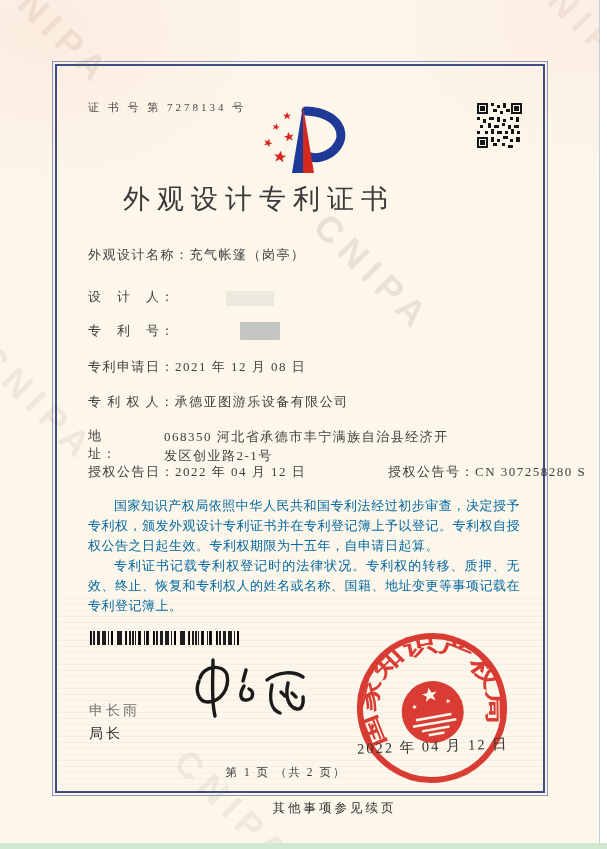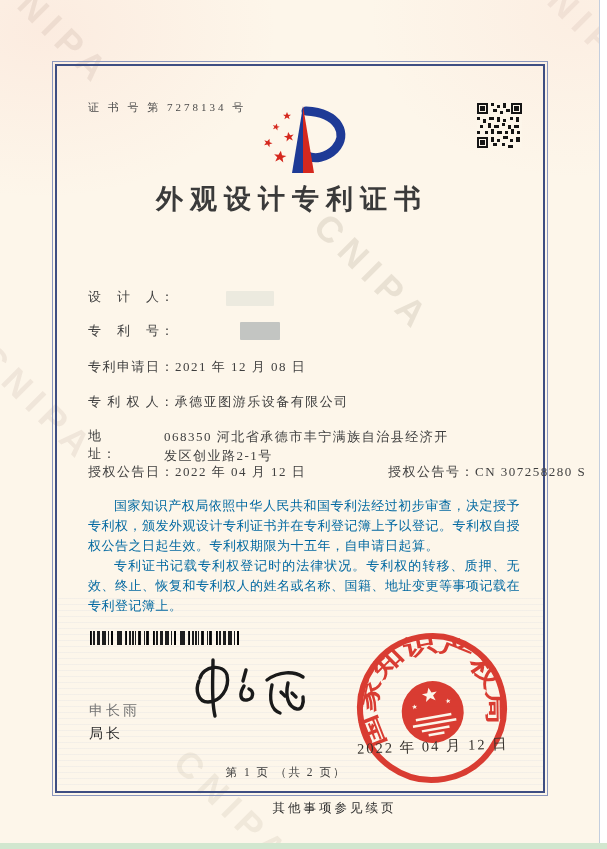--- a/index.html
+++ b/index.html
@@ -36,21 +36,21 @@
   .frame{
     position:absolute; left:55px; top:64px; width:486px; height:725px;
     border:2px solid #3e4e82; outline:1px solid #8a96bd; outline-offset:2px;
     background:transparent;
   }
   .cert-no{position:absolute; left:88px; top:100px; font-size:11px; letter-spacing:3px; color:#4a4a4a;}
   .logo{position:absolute; left:246px; top:101px;}
   .qr{position:absolute; left:477px; top:103px;}
   .title{
     position:absolute; left:0; top:181px; width:518px; text-align:center;
-    font-size:27px; font-weight:bold; letter-spacing:7px; color:#3a3a3a;padding-left:33px;
+    font-size:27px; font-weight:normal; letter-spacing:7px; color:#3a3a3a;
   }
   .row{position:absolute; left:88px; font-size:13px; letter-spacing:1.5px; color:#3f3f3f; white-space:nowrap;}
   .row .lbl{display:inline-block; min-width:76px;}
   .row-addr{white-space:normal; width:372px; display:flex;}
   .row-addr .lbl{flex:0 0 76px;font-family:Liberation Serif, serif;}
   .row-addr .val{flex:1; line-height:19px;}
   .pair2{position:absolute; left:300px; top:0; white-space:nowrap;}
   .redact{position:absolute; background:#c3c5c2; border-radius:1px;}
   .redact-faint{position:absolute; background:#eceadf; border-radius:1px;}
   .paras{
@@ -123,20 +123,23 @@
       <path d="M9,0h2v2h-2z M13,1h2v2h-2z M17,0h2v3h-2z M10,4h3v2h-3z M15,5h2v2h-2z M19,4h2v2h-2z
                M0,9h2v2h-2z M4,10h2v3h-2z M8,9h3v2h-3z M13,9h2v3h-2z M17,10h2v2h-2z M21,9h2v2h-2z M25,9h2v3h-2z
                M2,14h2v2h-2z M7,13h2v3h-2z M11,14h3v2h-3z M16,13h2v2h-2z M20,14h2v3h-2z M24,14h3v2h-3z
                M0,18h2v2h-2z M5,18h2v2h-2z M9,17h2v3h-2z M13,18h3v2h-3z M18,18h2v2h-2z M22,17h2v3h-2z M26,18h2v2h-2z
                M9,22h2v3h-2z M13,23h2v2h-2z M17,21h3v2h-3z M21,23h2v2h-2z M25,22h3v3h-3z M10,26h3v2h-3z M16,26h2v2h-2z M20,27h3v2h-3z"></path>
     </g>
   </svg>
 
   <div class="title">外观设计专利证书</div>
 
+  <div class="row" style="top:246px">
+    <span class="lbl">外观设计名称：</span><span>充气帐篷（岗亭）</span>
+  </div>
 
   <div class="row" style="top:288px">
     <span class="lbl">设　计　人：</span><span></span>
   </div>
   <div class="redact-faint" style="left:226px; top:291px; width:48px; height:15px;"></div>
 
   <div class="row" style="top:322px">
     <span class="lbl">专　利　号：</span><span></span>
   </div>
   <div class="redact" style="left:240px; top:322px; width:40px; height:18px;"></div>

